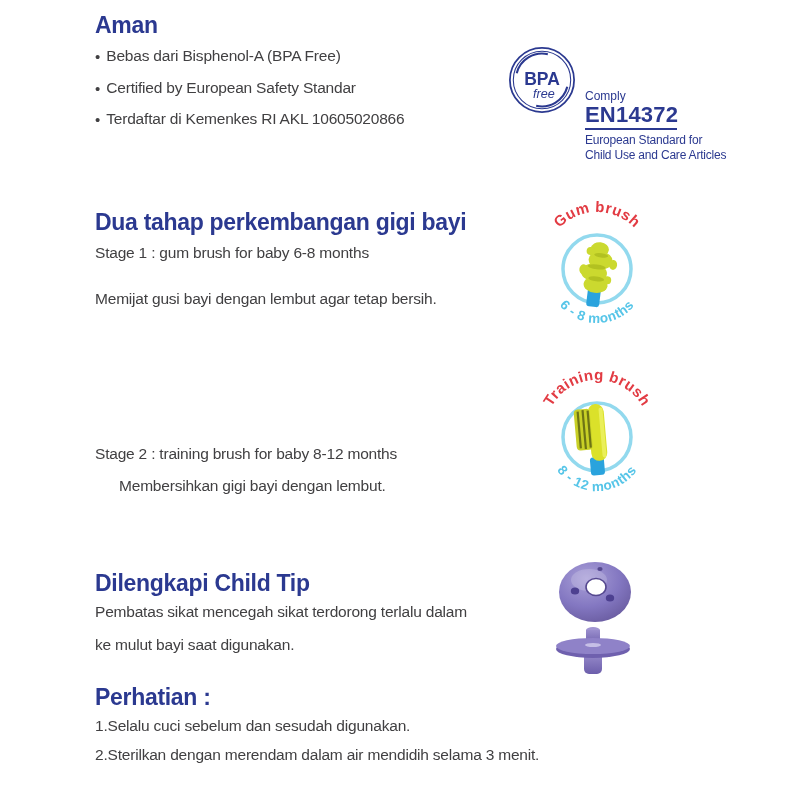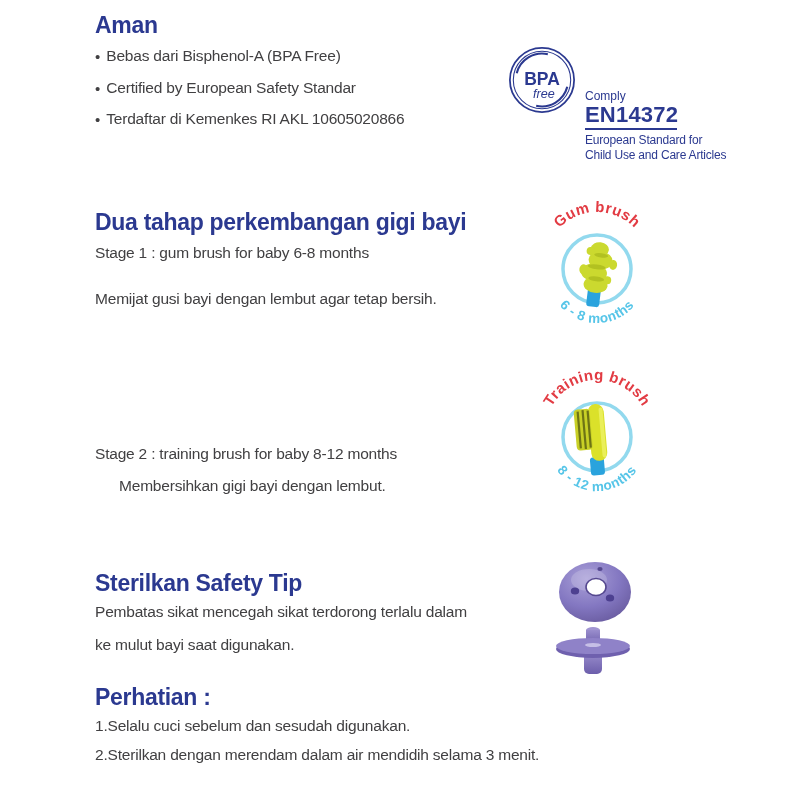--- a/index.html
+++ b/index.html
@@ -125,21 +125,21 @@
       <rect x="74" y="42" width="4" height="50" rx="2" fill="#eef266" opacity="0.8"></rect>
     </g>
     <text font-size="15" font-weight="bold" fill="#e23b43" letter-spacing="0.5">
       <textPath href="#arcTop2" startOffset="50%" text-anchor="middle">Training brush</textPath>
     </text>
     <text font-size="13.5" font-weight="bold" fill="#56c5e8" letter-spacing="0.5">
       <textPath href="#arcBot2" startOffset="50%" text-anchor="middle">8 - 12 months</textPath>
     </text>
   </svg>
 
-  <div class="abs h-title" style="left:95px;top:570px;">Sterilkan Safety Tip</div>
+  <div class="abs h-title" style="left:95px;top:570px;">Dilengkapi Child Tip</div>
   <div class="abs body-line" style="left:95px;top:603px;">Pembatas sikat mencegah sikat terdorong terlalu dalam</div>
   <div class="abs body-line" style="left:95px;top:636px;">ke mulut bayi saat digunakan.</div>
 
   <svg class="abs" style="left:531px;top:556px;" width="132" height="132" viewBox="0 0 132 132">
     <defs>
       <radialGradient id="pgrad" cx="38%" cy="28%" r="85%">
         <stop offset="0%" stop-color="#aaa0d8"></stop>
         <stop offset="55%" stop-color="#8377c1"></stop>
         <stop offset="100%" stop-color="#645699"></stop>
       </radialGradient>

